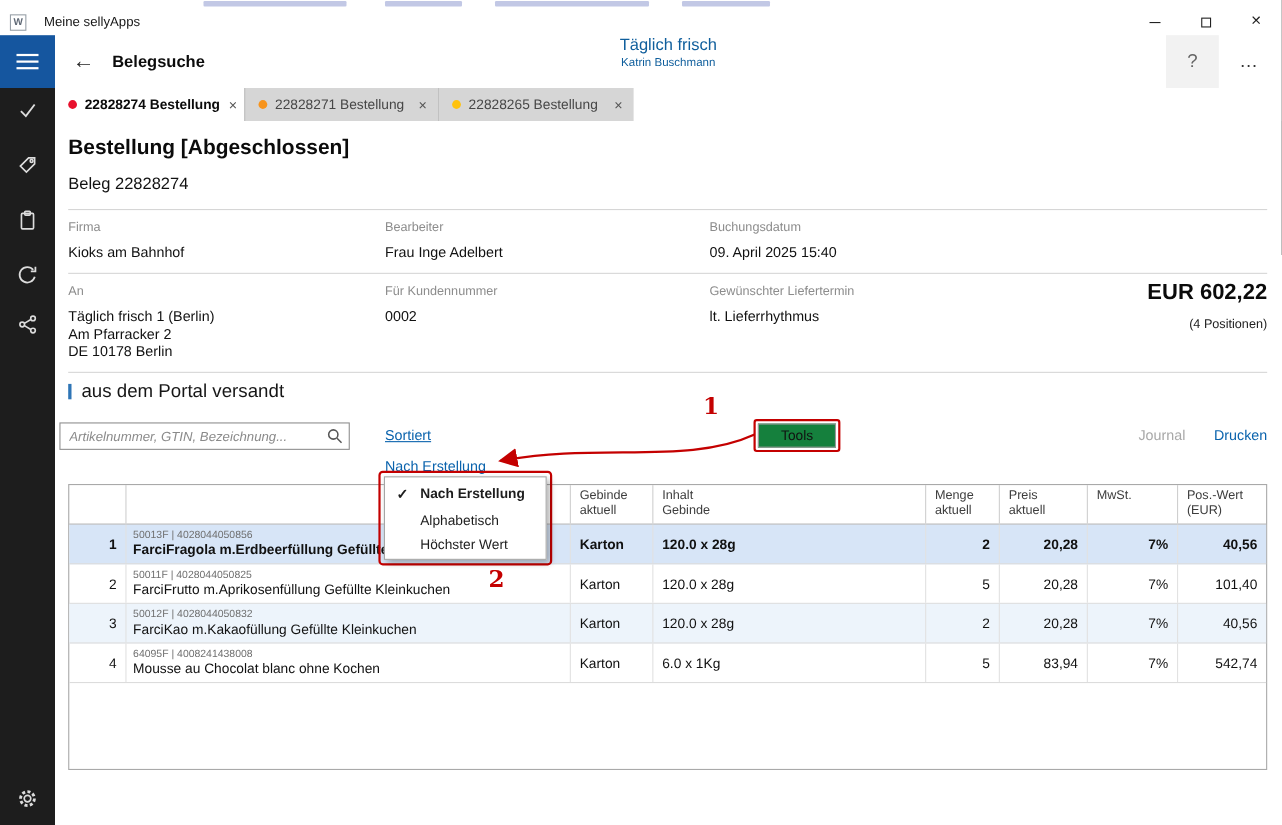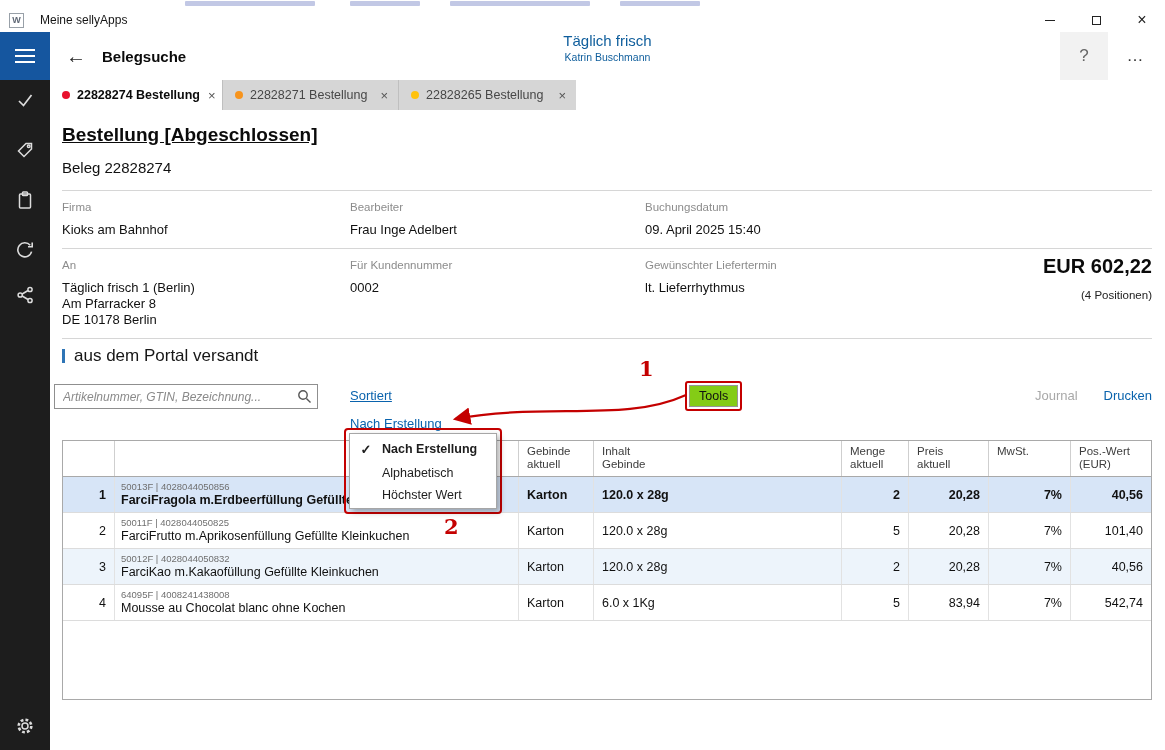--- a/index.html
+++ b/index.html
@@ -53,21 +53,21 @@
   .tabbar { position:absolute; left:50px; top:80px; width:1115px; height:30px; background:#fff; display:flex; }
   .tab { display:flex; align-items:center; padding:0 10px 0 12px; font-size:12.5px; cursor:pointer; }
   .tab.t1 { width:172px; background:#fff; color:#0b0b0b; font-weight:700; }
   .tab.t2 { width:176px; } .tab.t3 { width:178px; }
   .tab.inactive { background:#d6d6d6; color:#474747; border-left:1px solid #bfbfbf; }
   .tab-dot { width:8px; height:8px; border-radius:50%; margin-right:7px; flex:none; }
   .tab-label { margin-right:auto; white-space:nowrap; }
   .tab-close { margin-left:8px; font-size:13px; color:#555; font-weight:400; }
 
   
-  .doc-title { position:absolute; left:62px; top:124px; font-size:19px; font-weight:700; color:#0b0b0b;text-decoration:underline; }
+  .doc-title { position:absolute; left:62px; top:124px; font-size:19px; font-weight:700; color:#0b0b0b; }
   .doc-subtitle { position:absolute; left:62px; top:159px; font-size:15px; color:#111; }
   .divider { position:absolute; left:62px; width:1090px; height:1px; background:#d6d6d6; }
   .dv1 { top:190px; } .dv2 { top:248px; } .dv3 { top:338px; }
 
   .info1 { position:absolute; left:62px; top:201px; width:1090px; display:grid; grid-template-columns:288px 295px 1fr; }
   .info2 { position:absolute; left:62px; top:259px; width:1090px; display:grid; grid-template-columns:288px 295px 300px 1fr; }
   .info-label { font-size:11.5px; color:#8c8c8c; margin-bottom:9px; }
   .info-value { font-size:13px; color:#111; }
   .addr-line { font-size:13px; line-height:16px; color:#111; }
   .total-block { text-align:right; margin-top:-4px; }
@@ -80,22 +80,22 @@
   
   .search-box { position:absolute; left:54px; top:384px; width:264px; height:25px; }
   .search-box input { width:100%; height:100%; border:1px solid #8f8f8f; padding:0 26px 0 8px; font-size:12px;
                       font-family:"Liberation Sans", sans-serif; color:#111; outline:none; }
   .search-box input::placeholder { font-style:italic; color:#8a8a8a; }
   .search-glyph { position:absolute; right:6px; top:5px; width:15px; height:15px; }
   .link { position:absolute; font-size:13px; color:#0a63ad; text-decoration:underline; cursor:pointer; white-space:nowrap; }
   .lk-sortiert { left:350px; top:388px; }
   .lk-sort-current { left:350px; top:416px; }
   .tools-annot { position:absolute; left:685px; top:381px; border:2px solid #c40000; border-radius:3px; padding:2px; }
-  .tools-button { background:#84cc16; border:1px solid #979797; font-size:12.5px; color:#111;
-                  padding:3px 9px; cursor:pointer; white-space:nowrap; }
+  .tools-button { background:#15803d; border:1px solid #979797; font-size:12.5px; color:#111;
+                  padding:3px 20px; cursor:pointer; white-space:nowrap; }
   .journal-drucken { position:absolute; right:13px; top:388px; display:flex; gap:26px; font-size:13px; }
   .journal { color:#a8a8a8; cursor:pointer; }
   .drucken { color:#0a63ad; cursor:pointer; }
 
   
   .table { position:absolute; left:62px; top:440px; width:1090px; height:260px; border:1px solid #a9a9a9;
            background:#fff; display:flex; flex-direction:column; --cols:52px 404px 75px 248px 67px 80px 82px 1fr; }
   .thead { display:grid; grid-template-columns:var(--cols); height:36px; border-bottom:1px solid #a9a9a9; flex:none; }
   .th { padding:4px 8px; font-size:11.5px; color:#3d3d3d; line-height:13px; white-space:pre-line;
         border-right:1px solid #cfcfcf; overflow:hidden; }
@@ -251,21 +251,21 @@
       <div class="info-value">09. April 2025 15:40</div>
     </div>
   </div>
 
   <div class="divider dv2"></div>
 
   <div class="info2">
     <div>
       <div class="info-label">An</div>
       <div class="addr-line">Täglich frisch 1 (Berlin)</div>
-      <div class="addr-line">Am Pfarracker 8</div>
+      <div class="addr-line">Am Pfarracker 2</div>
       <div class="addr-line">DE 10178 Berlin</div>
     </div>
     <div>
       <div class="info-label">Für Kundennummer</div>
       <div class="info-value">0002</div>
     </div>
     <div>
       <div class="info-label">Gewünschter Liefertermin</div>
       <div class="info-value">lt. Lieferrhythmus</div>
     </div>

